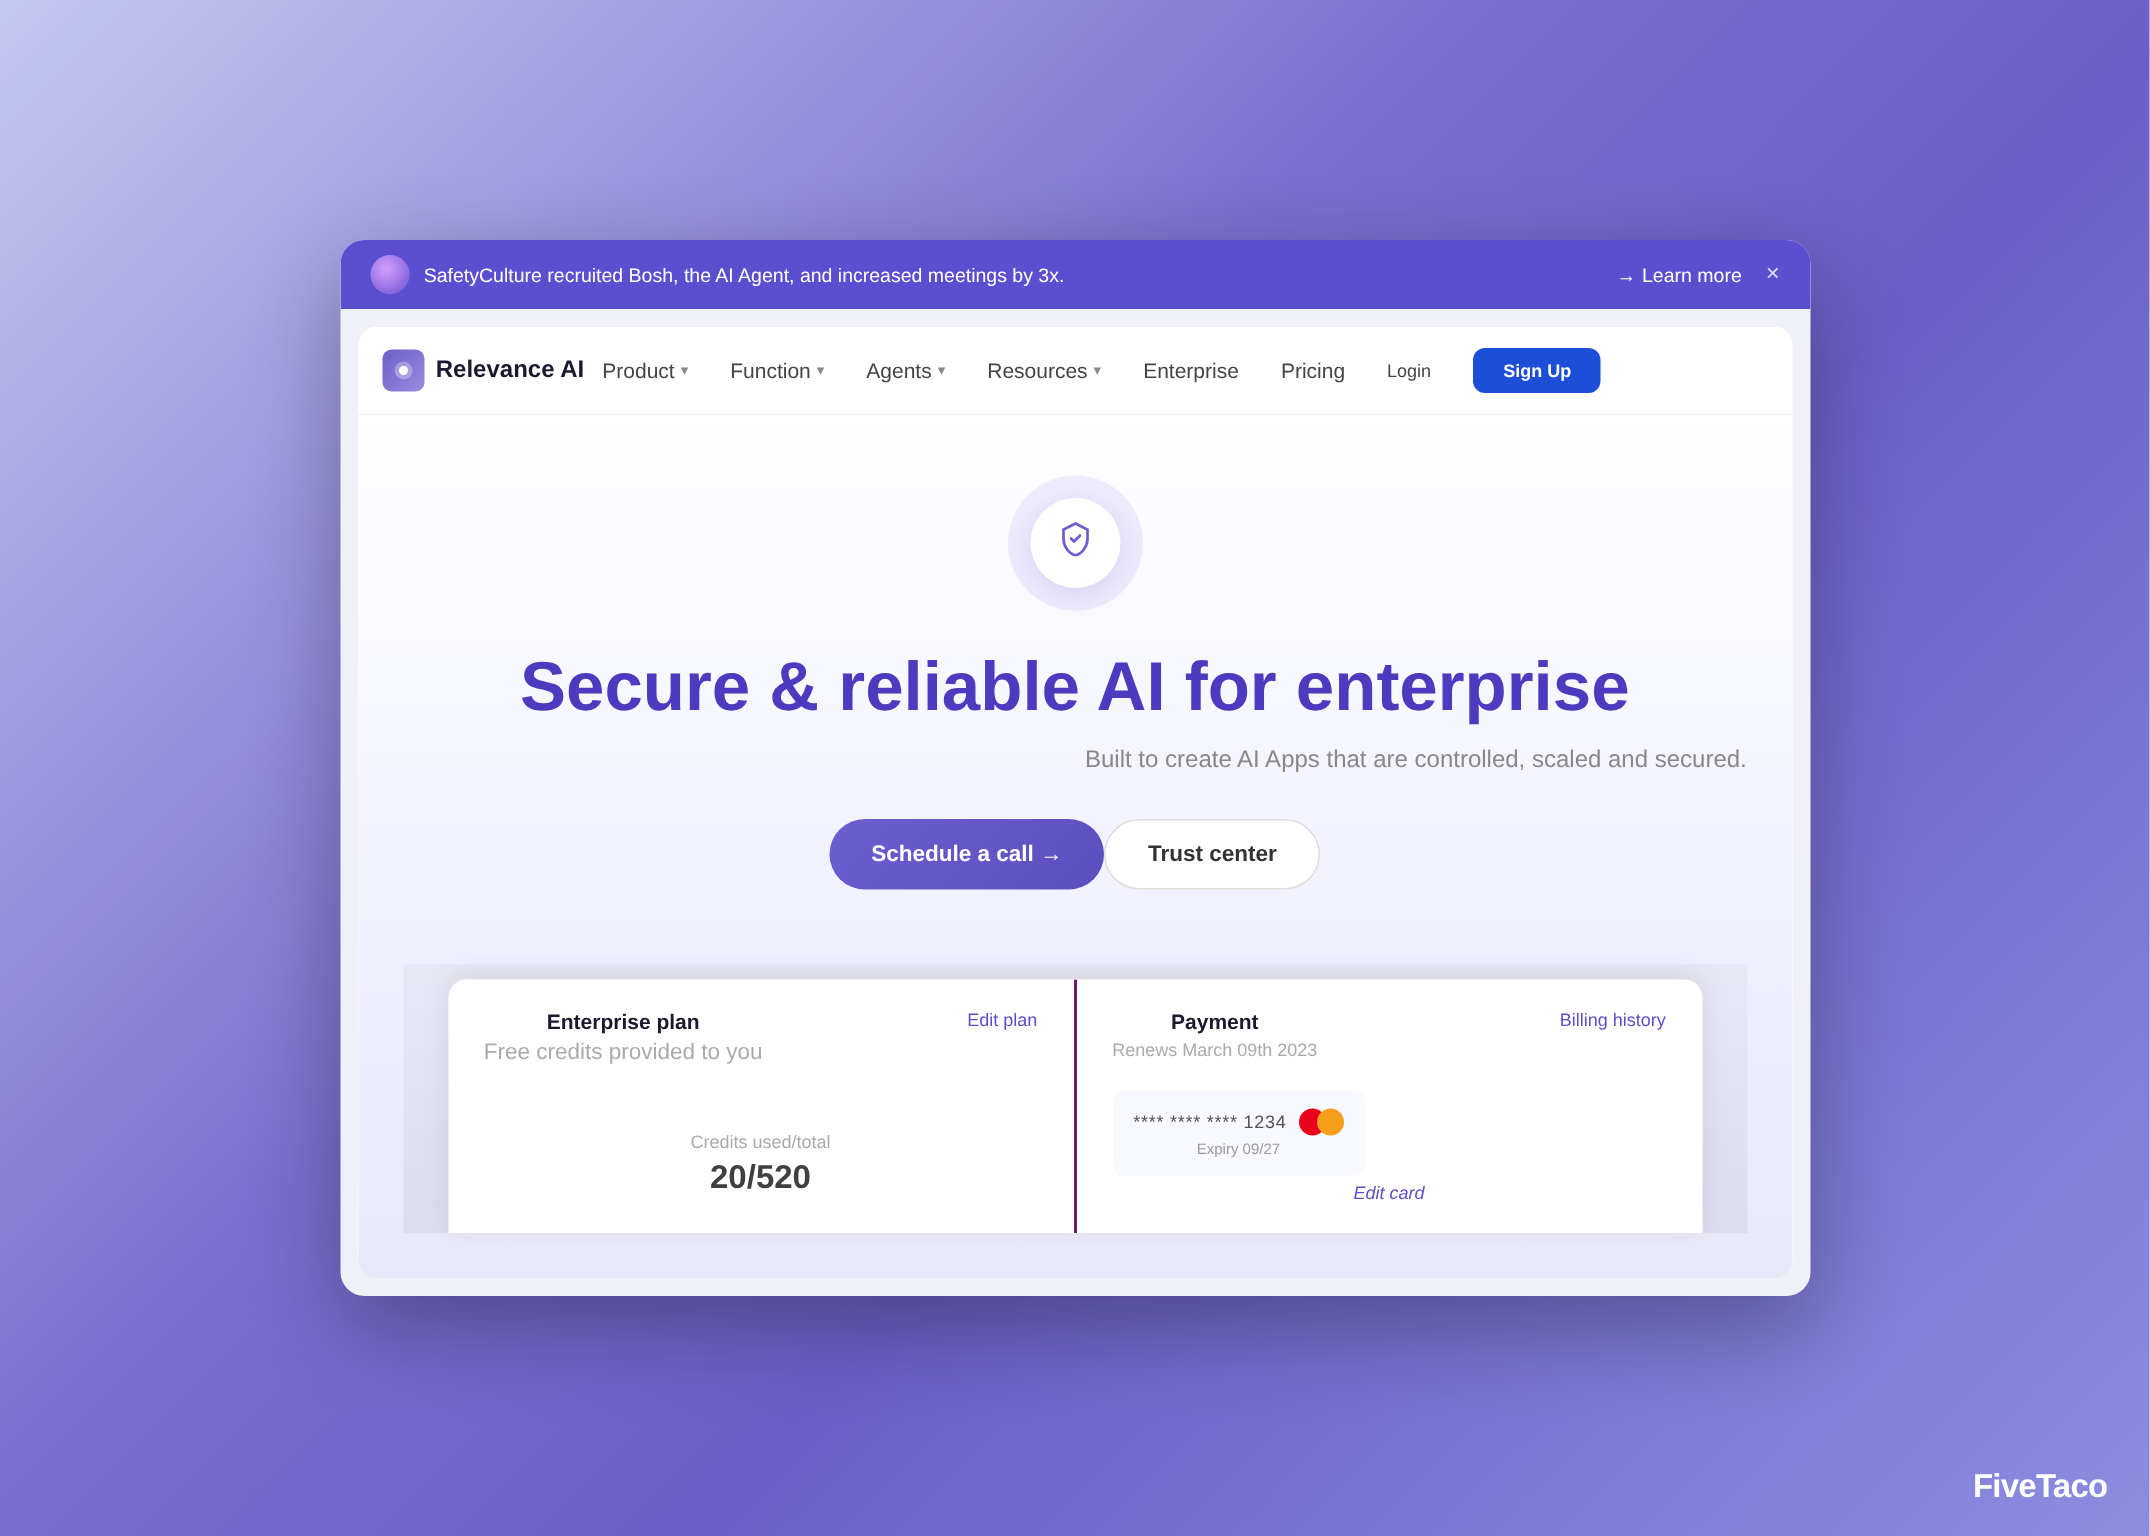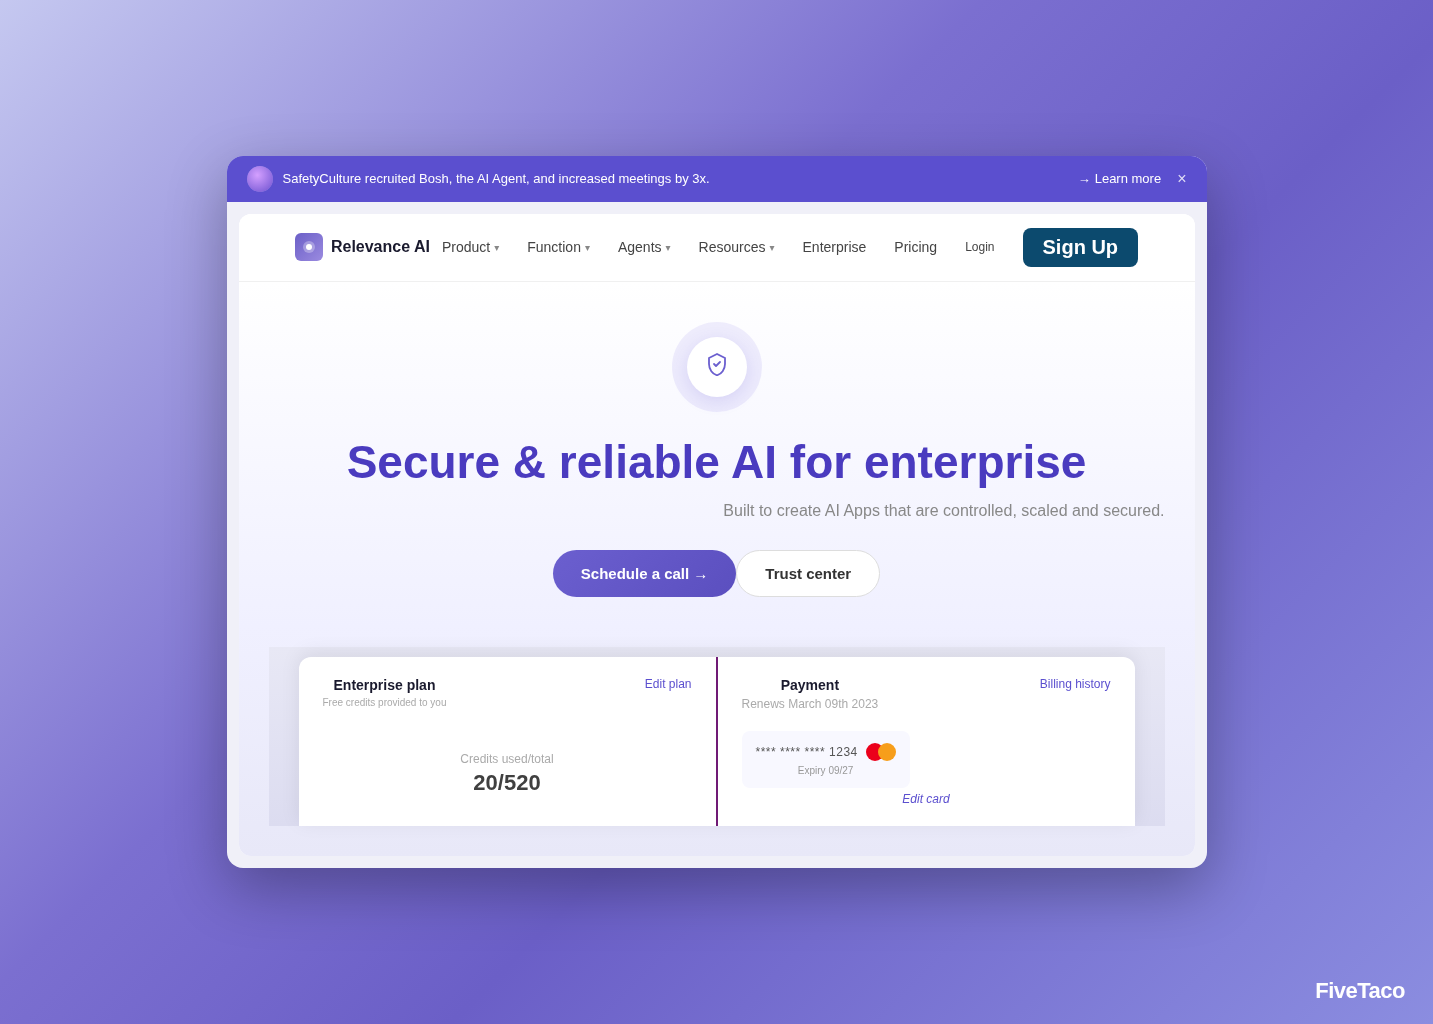--- a/index.html
+++ b/index.html
@@ -76,21 +76,21 @@
     .main-content {
       background: white;
       margin: 12px;
       border-radius: 12px;
       overflow: hidden;
     }
     
     .navbar {
       display: flex;
       align-items: center;
-      justify-content: center;
+      justify-content: flex-start;
       padding: 14px 16px;
       background: white;
       border-bottom: 1px solid #f0f0f0;
     }
     .navbar-logo {
       display: flex;
       align-items: center;
       gap: 8px;
       font-weight: 700;
       font-size: 16px;
@@ -134,24 +134,24 @@
       padding: 7px 16px;
       font-size: 12px;
       color: #444;
       cursor: pointer;
       font-weight: 500;
       background: none;
       border: none;
     }
     .btn-signup {
       padding: 8px 20px;
-      font-size: 20px;
+      font-size: 12px;
       font-weight: 600;
       color: white;
-      background: #0c4a6e;
+      background: #1d4ed8;
       border: none;
       border-radius: 8px;
       cursor: pointer;
     }
     
     .hero {
       background: linear-gradient(180deg, #ffffff 0%, #f0f0ff 60%, #e8e8f8 100%);
       padding: 40px 30px 30px;
       text-align: center;
       position: relative;
@@ -246,21 +246,21 @@
       border-right: 2px solid #701a75;
     }
     .card-panel:last-child { border-right: none; }
     .card-panel-title {
       font-size: 14px;
       font-weight: 700;
       color: #1a1a2e;
       margin-bottom: 4px;
     }
     .card-panel-sub {
-      font-size: 10px;
+      font-size: 15px;
       color: #aaa;
       margin-bottom: 16px;
     }
     .card-edit-link {
       font-size: 12px;
       color: #5b4fcf;
       cursor: pointer;
       font-weight: 500;
     }
     .card-panel-header {

